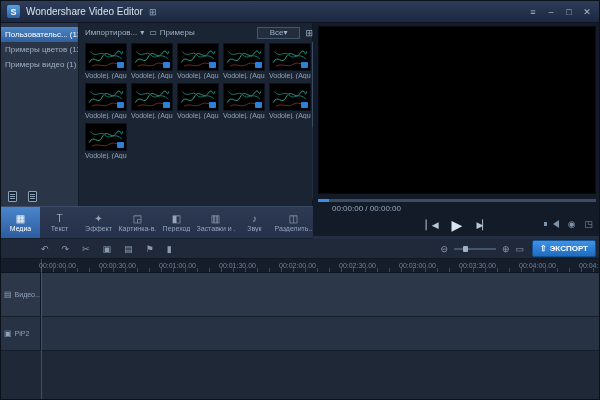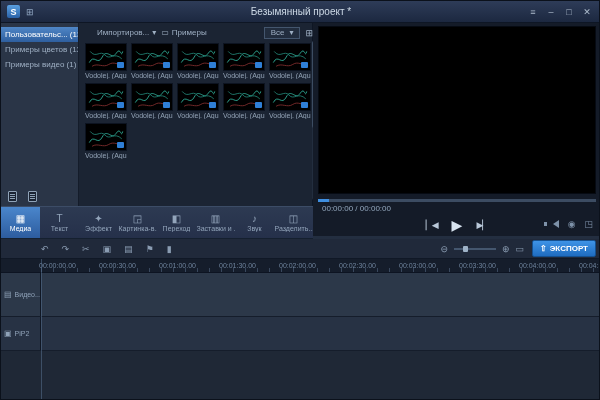--- a/index.html
+++ b/index.html
@@ -19,39 +19,39 @@
   .left-panel{position:absolute;top:22px;left:0;width:312px;height:183px;background:#1b2433;display:flex;border-right:1px solid #0e1624;}
   .cat-col{width:78px;background:#2a3547;border-right:1px solid #141c2a;padding-top:4px;position:relative;flex:0 0 auto;}
   .cat-item{font-size:8px;color:#9fb0c4;padding:3px 4px;white-space:nowrap;overflow:hidden;}
   .cat-item.selected{background:linear-gradient(#4f86c6,#2e5f9f);color:#fff;}
   .bottom-icons{position:absolute;bottom:4px;left:7px;display:flex;gap:11px;}
   .page-icon{width:9px;height:11px;border:1px solid #8fa3b8;border-radius:1px;position:relative;background:#1b2433;}
   .page-icon::after{content:"";position:absolute;left:1px;top:2px;width:5px;height:1px;background:#8fa3b8;box-shadow:0 2px 0 #8fa3b8,0 4px 0 #8fa3b8;}
 
   .media-col{flex:1;position:relative;padding:3px 4px 0 6px;}
   .media-toolbar{display:flex;align-items:center;gap:5px;font-size:8px;color:#9fb0c4;height:13px;}
-  .import-dd{display:flex;gap:3px;align-items:center;white-space:nowrap;margin-left:12px;}
+  .import-dd{display:flex;gap:3px;align-items:center;white-space:nowrap;}
   .record-ctl{display:flex;gap:3px;align-items:center;white-space:nowrap;}
-  .filter-select{margin-left:auto;border:1px solid #44566e;padding:0 6px;height:12px;display:flex;align-items:center;gap:5px;min-width:32px;background:#222d3e;}
+  .filter-select{margin-left:auto;border:1px solid #44566e;padding:0 12px;height:12px;display:flex;align-items:center;min-width:32px;background:#222d3e;}
   .grid-view{color:#9fb0c4;font-size:9px;}
   .media-grid{display:flex;flex-wrap:wrap;gap:4px;margin-top:4px;width:228px;}
   .media-item{width:42px;}
   .thumb{width:42px;height:28px;background:#000;position:relative;border:1px solid #0c1320;}
   .thumb svg{display:block;width:100%;height:100%;}
   .badge{position:absolute;right:2px;bottom:2px;width:7px;height:6px;background:#2f7fd6;border-radius:1px;}
   .item-label{font-size:7px;color:#93a3b6;white-space:nowrap;overflow:hidden;margin-top:1px;}
   .media-scrollbar{position:absolute;right:1px;top:18px;bottom:6px;width:4px;background:#232e3f;border-radius:2px;}
   .media-scrollbar .sthumb{width:4px;height:55%;background:#3c4c62;border-radius:2px;}
 
   
   .right-panel{position:absolute;top:22px;left:312px;width:288px;height:213px;background:#141b28;}
   .preview{position:absolute;top:3px;left:5px;right:5px;height:168px;background:#000;border:1px solid #060a12;}
   .scrub{position:absolute;top:176px;left:5px;right:5px;height:3px;background:#3c4c62;}
   .scrub-fill{width:11px;height:3px;background:#3f8fe0;}
-  .time{position:absolute;top:181px;left:9px;font-size:8px;color:#93a7bd;}
+  .time{position:absolute;top:181px;left:19px;font-size:8px;color:#93a7bd;}
   .controls{position:absolute;top:191px;left:0;right:0;height:22px;display:flex;align-items:center;justify-content:center;gap:14px;color:#b9c8d9;}
   .ctl{font-size:9px;letter-spacing:-1px;}
   .play-btn{font-size:14px;color:#d8e4f0;}
   .side-controls{position:absolute;right:8px;top:196px;display:flex;gap:9px;color:#7e92a9;font-size:9px;align-items:center;}
   .speaker{width:0;height:0;border-top:4px solid transparent;border-bottom:4px solid transparent;border-right:6px solid #7e92a9;position:relative;}
   .speaker::before{content:"";position:absolute;left:-9px;top:-2px;width:3px;height:4px;background:#7e92a9;}
 
   
   .tab-bar{position:absolute;top:205px;left:0;width:312px;height:33px;background:linear-gradient(#2d3a52,#25304a);display:flex;border-top:1px solid #3c4c66;border-bottom:1px solid #15202f;}
   .tab{width:39px;display:flex;flex-direction:column;align-items:center;justify-content:center;gap:1px;color:#93a5bb;font-size:7px;white-space:nowrap;overflow:hidden;}
@@ -81,22 +81,22 @@
   .track.pip{height:34px;background:#273244;}
   .playhead{position:absolute;left:40px;top:258px;width:1px;height:142px;background:#56master;background:#56708e;opacity:.55;}
 </style>
 </head>
 <body>
 
 <div class="window">
 
   <div class="titlebar">
     <div class="logo">S</div>
+    <span class="app-title">Wondershare Video Editor</span>
     <span class="tb-grid">⊞</span>
-    <span class="project-title">Безымянный проект *</span>
     <div class="win-controls">
       <span>≡</span>
       <span>–</span>
       <span>□</span>
       <span>✕</span>
     </div>
   </div>
 
   <div class="left-panel">
     <div class="cat-col">

